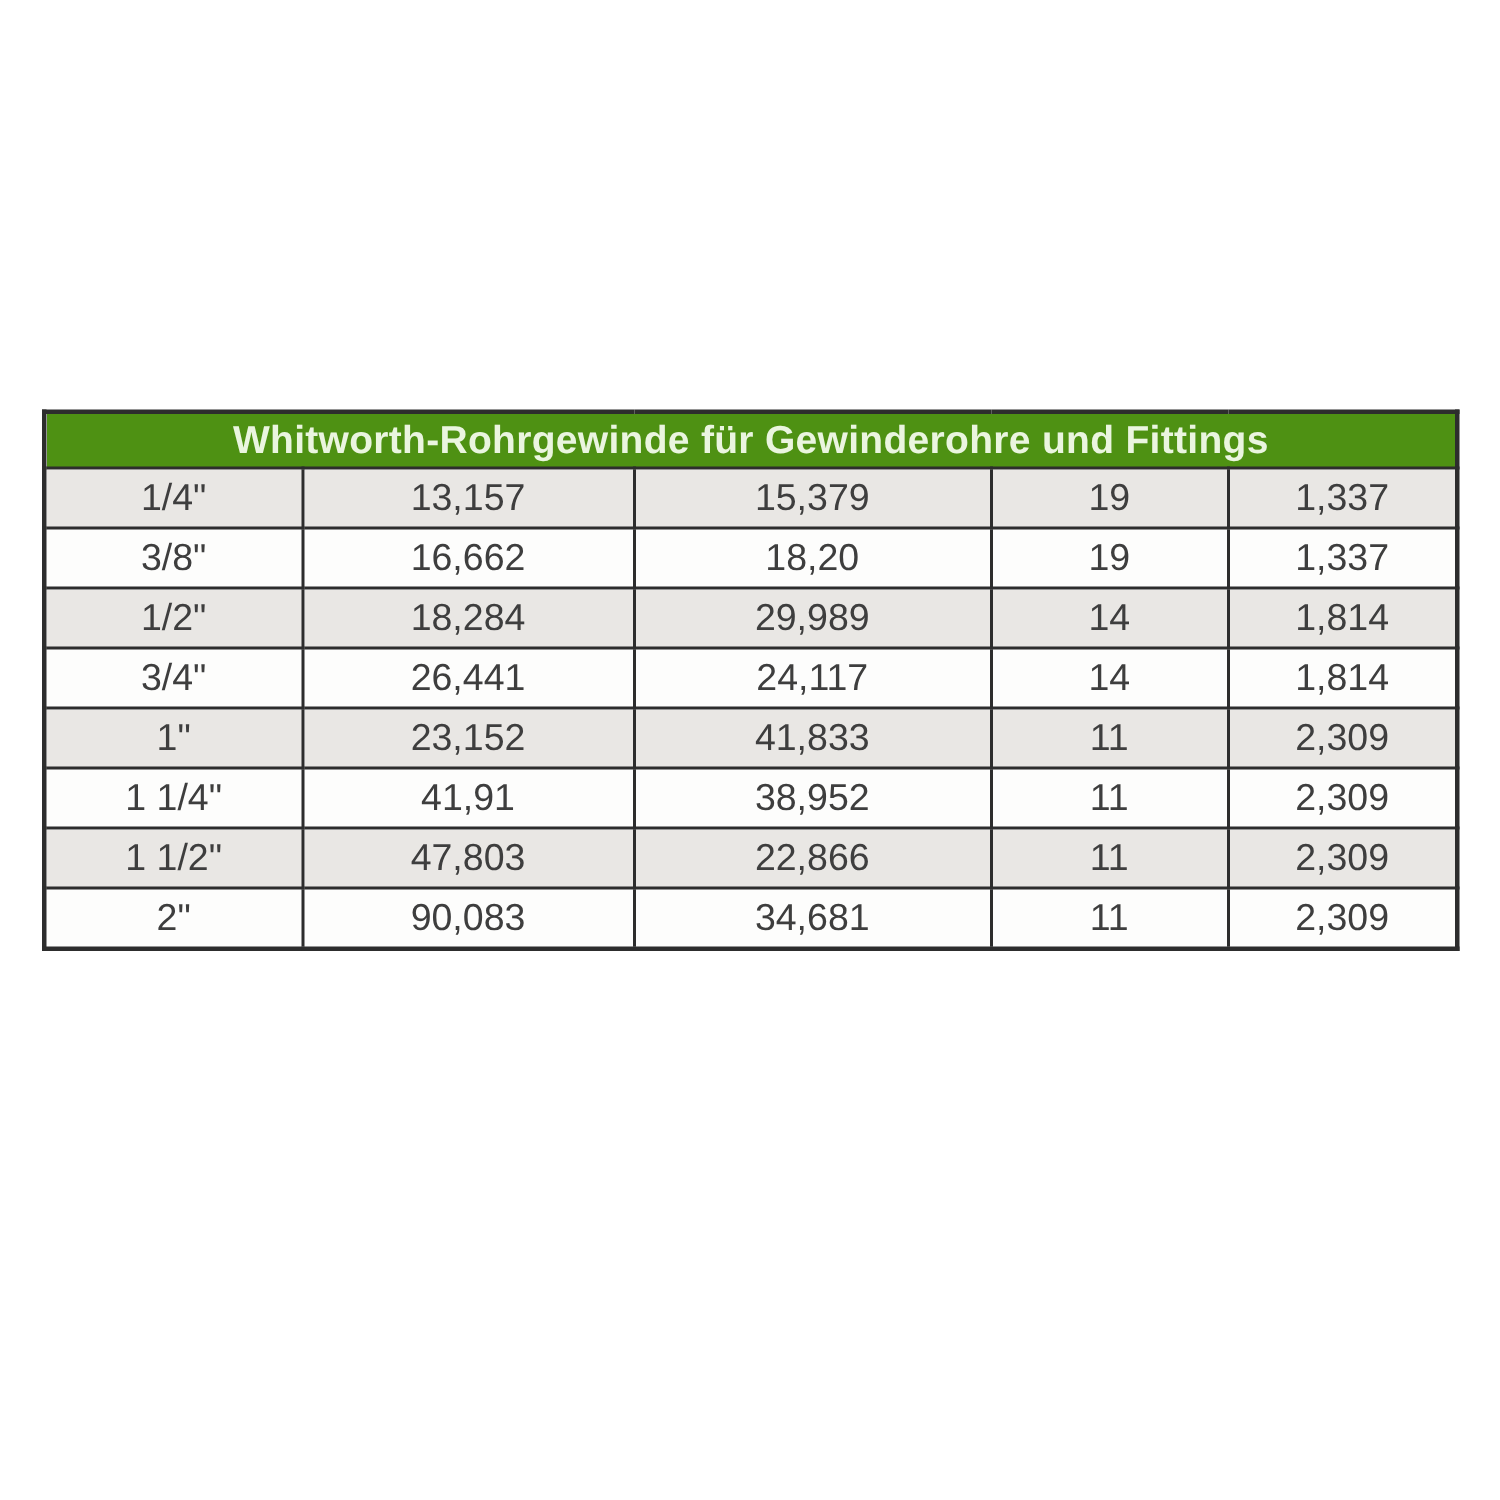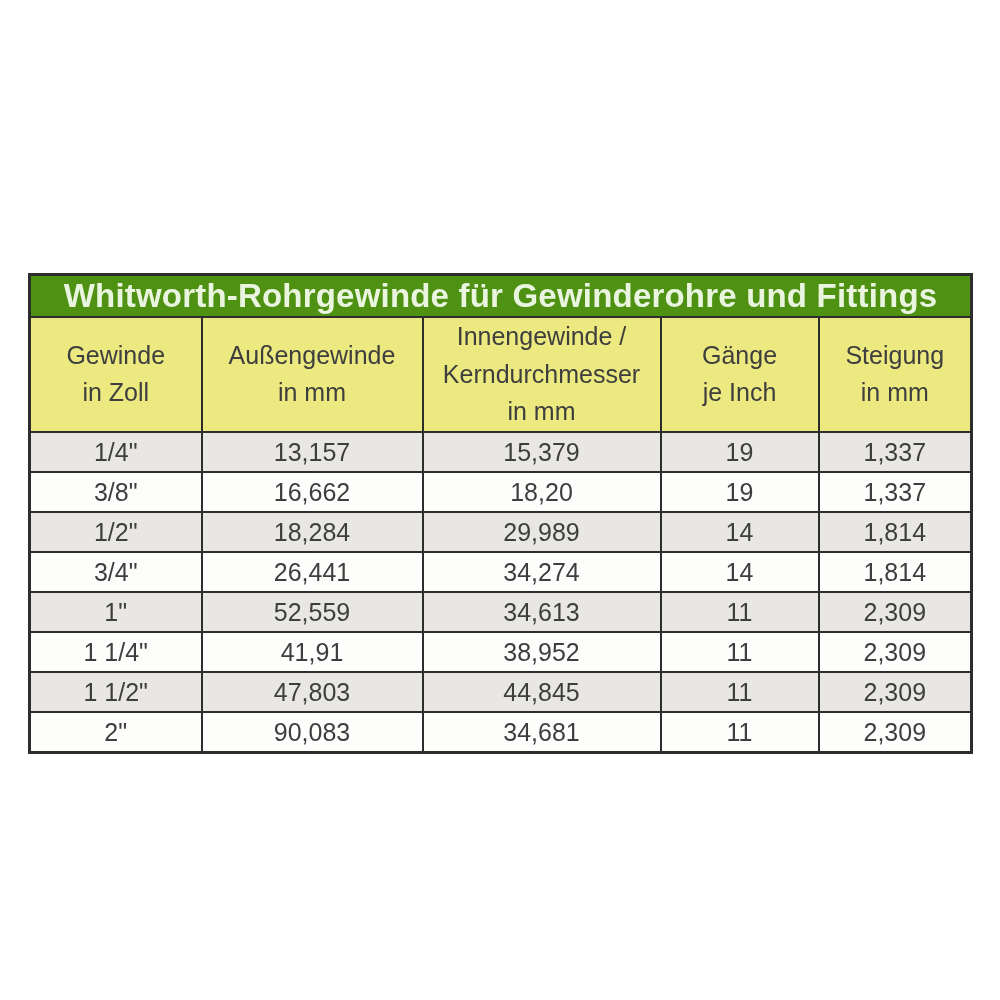--- a/index.html
+++ b/index.html
@@ -38,21 +38,21 @@
   .thread-table td{
     border:2px solid var(--border);
     text-align:center;
     vertical-align:middle;
     color:var(--text);
     overflow:hidden;
   }
   tr.title-row th{
     background:var(--title-bg);
     color:var(--title-text);
-    font-size:33px;
+    font-size:26px;
     font-weight:bold;
     height:33px;
     letter-spacing:0.2px;
   }
   tr.colhead-row th{
     background:var(--header-bg);
     font-weight:normal;
     font-size:25px;
     height:112px;
     line-height:1.5;
@@ -77,33 +77,20 @@
       <col style="width:172px">
       <col style="width:221px">
       <col style="width:238px">
       <col style="width:158px">
       <col style="width:153px">
     </colgroup>
     <thead>
       <tr class="title-row">
         <th colspan="5">Whitworth-Rohrgewinde für Gewinderohre und Fittings</th>
       </tr>
-      <tr class="colhead-row">
-        <th>Gewinde
-in Zoll</th>
-        <th>Außengewinde
-in mm</th>
-        <th>Innengewinde /
-Kerndurchmesser
-in mm</th>
-        <th>Gänge
-je Inch</th>
-        <th>Steigung
-in mm</th>
-      </tr>
     </thead>
     <tbody>
         <tr>
           <td>1/4"</td>
           <td>13,157</td>
           <td>15,379</td>
           <td>19</td>
           <td>1,337</td>
         </tr>
         <tr>
@@ -116,42 +103,42 @@
         <tr>
           <td>1/2"</td>
           <td>18,284</td>
           <td>29,989</td>
           <td>14</td>
           <td>1,814</td>
         </tr>
         <tr>
           <td>3/4"</td>
           <td>26,441</td>
-          <td>34,274</td>
+          <td>24,117</td>
           <td>14</td>
           <td>1,814</td>
         </tr>
         <tr>
           <td>1"</td>
-          <td>52,559</td>
-          <td>34,613</td>
+          <td>23,152</td>
+          <td>41,833</td>
           <td>11</td>
           <td>2,309</td>
         </tr>
         <tr>
           <td>1 1/4"</td>
           <td>41,91</td>
           <td>38,952</td>
           <td>11</td>
           <td>2,309</td>
         </tr>
         <tr>
           <td>1 1/2"</td>
           <td>47,803</td>
-          <td>44,845</td>
+          <td>22,866</td>
           <td>11</td>
           <td>2,309</td>
         </tr>
         <tr>
           <td>2"</td>
           <td>90,083</td>
           <td>34,681</td>
           <td>11</td>
           <td>2,309</td>
         </tr>

